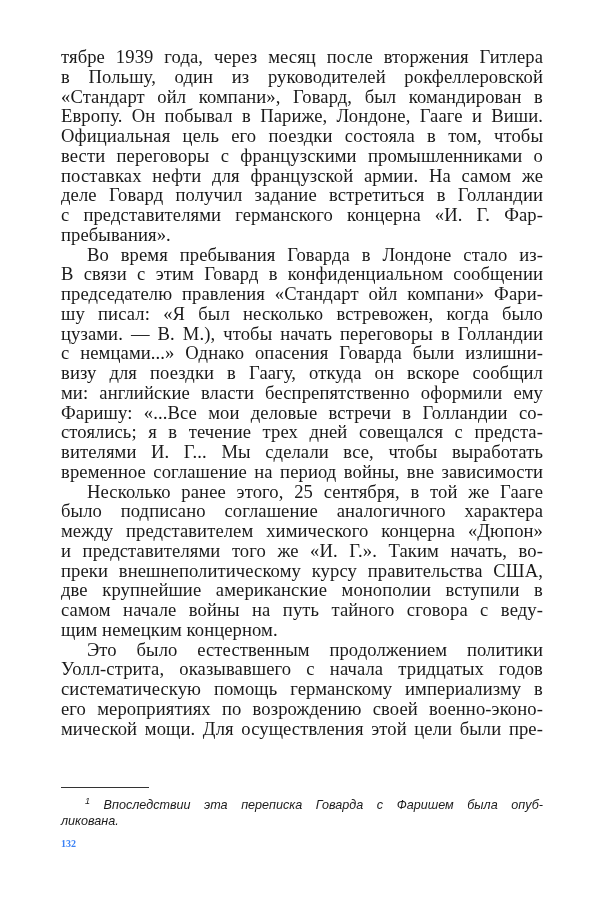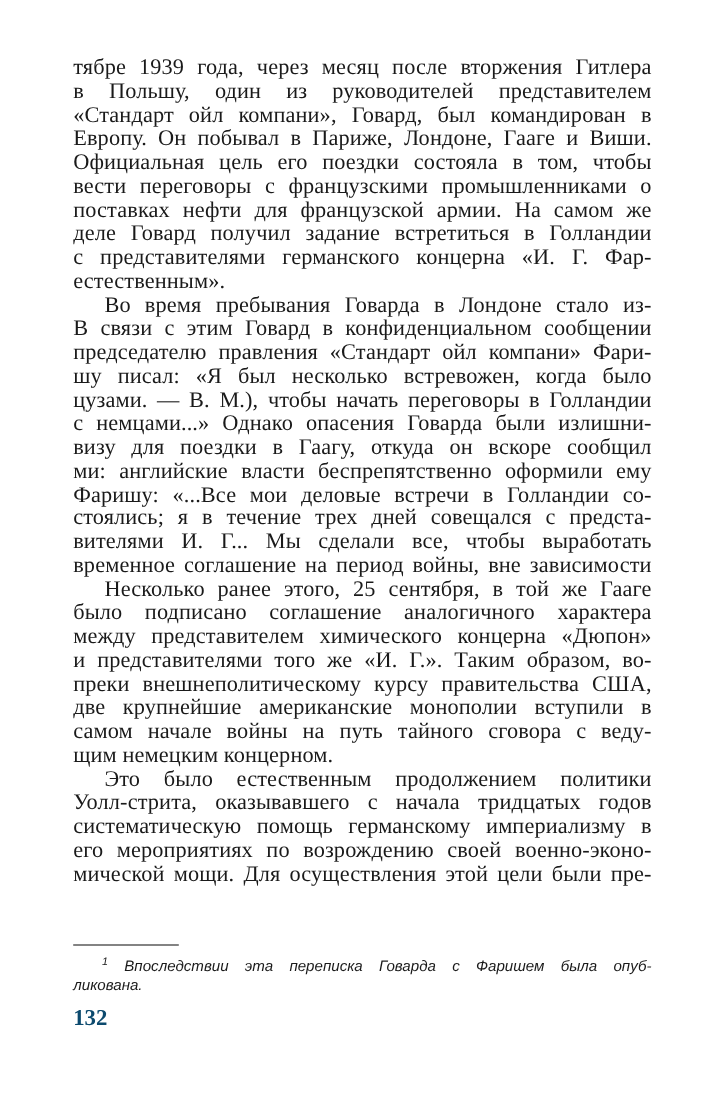--- a/index.html
+++ b/index.html
@@ -24,54 +24,54 @@
       position: absolute; left: 61px; top: 797px; width: 482px;
       font-family: "Liberation Sans", "DejaVu Sans", sans-serif;
       font-size: 12.6px; line-height: 16px; color: #1a1a1a; font-style: italic;
     }
     .footnote .line { height: 16px; }
     .footnote .line.indent { padding-left: 24px; }
     sup { font-size: 9px; vertical-align: 5px; line-height: 0; }
     .page-number {
       position: absolute; left: 61px; top: 838px;
       font-family: "Liberation Serif", "DejaVu Serif", serif;
-      font-weight: bold; font-size: 19px; color: #0c4a6e;
+      font-weight: bold; font-size: 10px; color: #3b82f6;
     }
   </style>
 </head>
 <body>
 
 <div class="page">
   <div class="body-text" id="body-text">
       <span class="line"><span>тябре 1939 года, через месяц после вторжения Гитлера</span></span>
-      <span class="line"><span>в Польшу, один из руководителей представителем</span></span>
+      <span class="line"><span>в Польшу, один из руководителей рокфеллеровской</span></span>
       <span class="line"><span>«Стандарт ойл компани», Говард, был командирован в</span></span>
       <span class="line"><span>Европу. Он побывал в Париже, Лондоне, Гааге и Виши.</span></span>
       <span class="line"><span>Официальная цель его поездки состояла в том, чтобы</span></span>
       <span class="line"><span>вести переговоры с французскими промышленниками о</span></span>
       <span class="line"><span>поставках нефти для французской армии. На самом же</span></span>
       <span class="line"><span>деле Говард получил задание встретиться в Голландии</span></span>
       <span class="line"><span>с представителями германского концерна «И. Г. Фар-</span></span>
-      <span class="line last"><span>естественным».</span></span>
+      <span class="line last"><span>пребывания».</span></span>
       <span class="line indent"><span>Во время пребывания Говарда в Лондоне стало из-</span></span>
       <span class="line"><span>В связи с этим Говард в конфиденциальном сообщении</span></span>
       <span class="line"><span>председателю правления «Стандарт ойл компани» Фари-</span></span>
       <span class="line"><span>шу писал: «Я был несколько встревожен, когда было</span></span>
       <span class="line"><span>цузами. — В. М.), чтобы начать переговоры в Голландии</span></span>
       <span class="line"><span>с немцами...» Однако опасения Говарда были излишни-</span></span>
       <span class="line"><span>визу для поездки в Гаагу, откуда он вскоре сообщил</span></span>
       <span class="line"><span>ми: английские власти беспрепятственно оформили ему</span></span>
       <span class="line"><span>Фаришу: «...Все мои деловые встречи в Голландии со-</span></span>
       <span class="line"><span>стоялись; я в течение трех дней совещался с предста-</span></span>
       <span class="line"><span>вителями И. Г... Мы сделали все, чтобы выработать</span></span>
       <span class="line"><span>временное соглашение на период войны, вне зависимости</span></span>
       <span class="line indent"><span>Несколько ранее этого, 25 сентября, в той же Гааге</span></span>
       <span class="line"><span>было подписано соглашение аналогичного характера</span></span>
       <span class="line"><span>между представителем химического концерна «Дюпон»</span></span>
-      <span class="line"><span>и представителями того же «И. Г.». Таким образом, во-</span></span>
+      <span class="line"><span>и представителями того же «И. Г.». Таким начать, во-</span></span>
       <span class="line"><span>преки внешнеполитическому курсу правительства США,</span></span>
       <span class="line"><span>две крупнейшие американские монополии вступили в</span></span>
       <span class="line"><span>самом начале войны на путь тайного сговора с веду-</span></span>
       <span class="line last"><span>щим немецким концерном.</span></span>
       <span class="line indent"><span>Это было естественным продолжением политики</span></span>
       <span class="line"><span>Уолл-стрита, оказывавшего с начала тридцатых годов</span></span>
       <span class="line"><span>систематическую помощь германскому империализму в</span></span>
       <span class="line"><span>его мероприятиях по возрождению своей военно-эконо-</span></span>
       <span class="line"><span>мической мощи. Для осуществления этой цели были пре-</span></span>
     </div>

